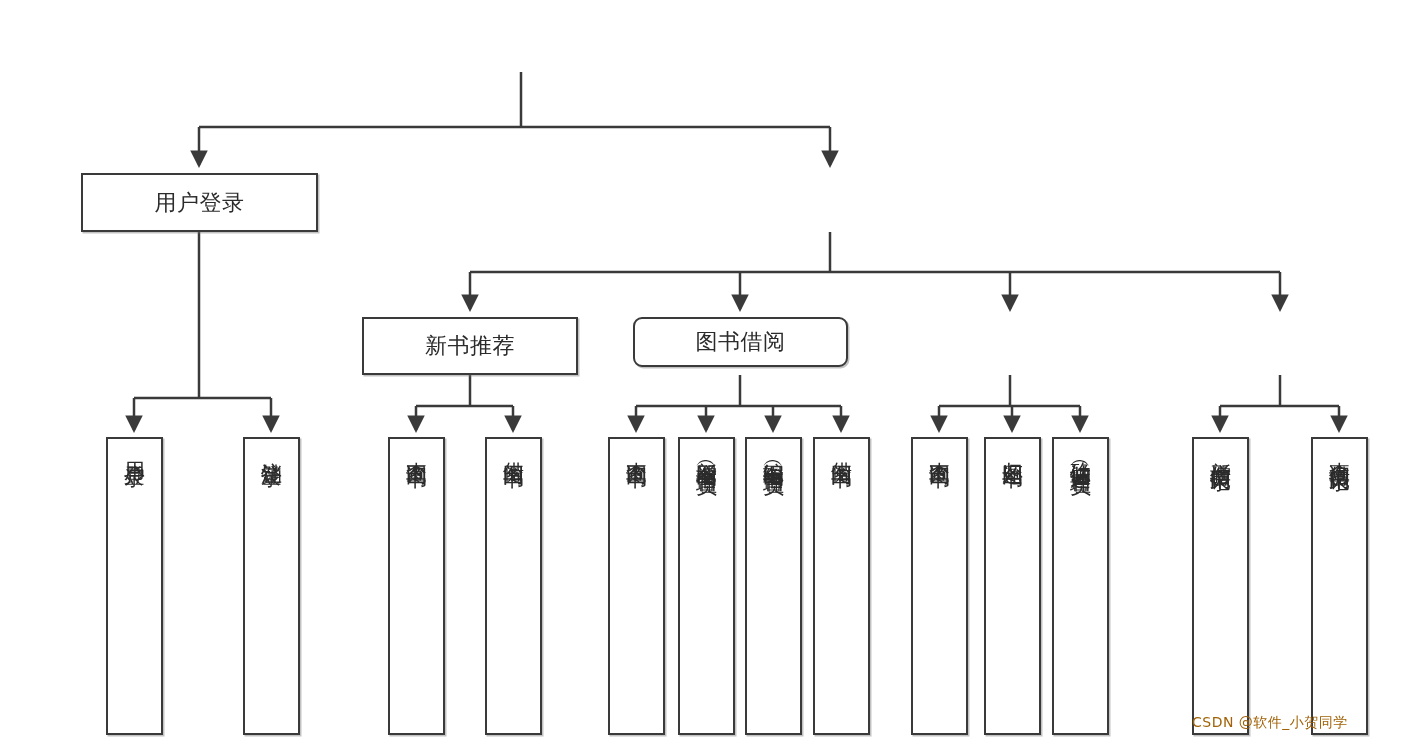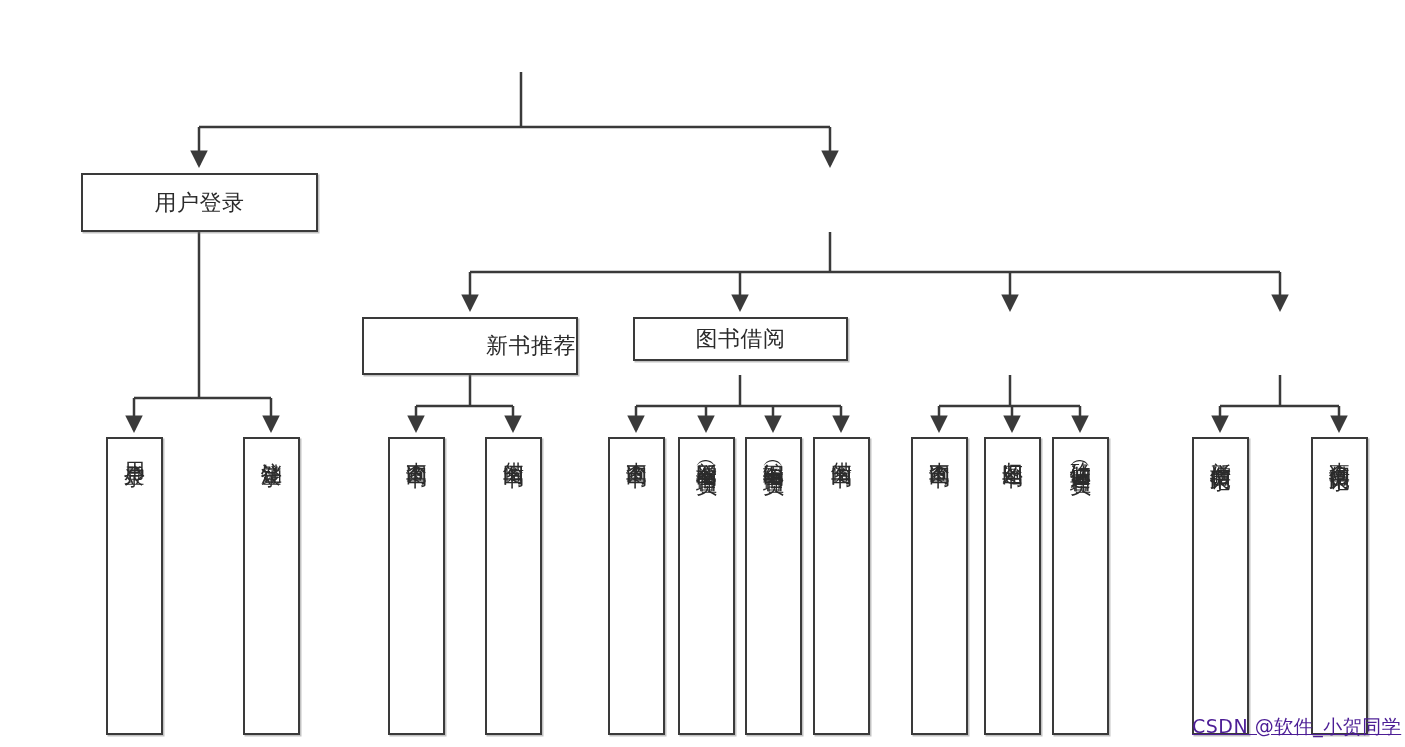--- a/index.html
+++ b/index.html
@@ -56,26 +56,25 @@
   .node.v .lbl {
     writing-mode: vertical-rl;
     text-orientation: upright;
     font-size: 21px;
     line-height: 1.05;
     letter-spacing: 2px;
     white-space: nowrap;
   }
   .watermark {
     position: absolute;
-    color: #4c1d95;
-    font-size: 19px;
+    color: #a16207;
+    font-size: 14px;
     letter-spacing: 0.5px;
     white-space: nowrap;
     user-select: none;
-    text-decoration: underline;
   }
 </style>
 </head>
 <body>
 
 <div id="canvas">
 
   <svg id="wires" viewBox="0 0 1405 747" xmlns="http://www.w3.org/2000/svg">
     <defs>
       <marker id="arrow" viewBox="0 0 12 12" refX="10" refY="6" markerWidth="7" markerHeight="7" orient="auto-start-reverse">
@@ -124,24 +123,24 @@
       <path d="M 1220 406 L 1220 430" marker-end="url(#arrow)"></path>
       <path d="M 1339 406 L 1339 430" marker-end="url(#arrow)"></path>
     </g>
   </svg>
 
 
   <div class="node h" style="left: 81px; top: 173px; width: 237px; height: 59px;">
     <span class="lbl">用户登录</span>
   </div>
 
-  <div class="node h" style="left: 362px; top: 317px; width: 216px; height: 58px; justify-content: flex-end;">
+  <div class="node h" style="left: 362px; top: 317px; width: 216px; height: 58px;">
     <span class="lbl">新书推荐</span>
   </div>
-  <div class="node h" style="left: 633px; top: 317px; width: 215px; height: 44px;">
+  <div class="node h" style="left: 633px; top: 317px; width: 215px; height: 50px; border-radius: 9px;">
     <span class="lbl">图书借阅</span>
   </div>
 
   <div class="node v" style="left: 106px; top: 437px; width: 57px; height: 298px;">
     <span class="lbl">用户登录</span>
   </div>
   <div class="node v" style="left: 243px; top: 437px; width: 57px; height: 298px;">
     <span class="lbl">注销登录</span>
   </div>
   <div class="node v" style="left: 388px; top: 437px; width: 57px; height: 298px;">

